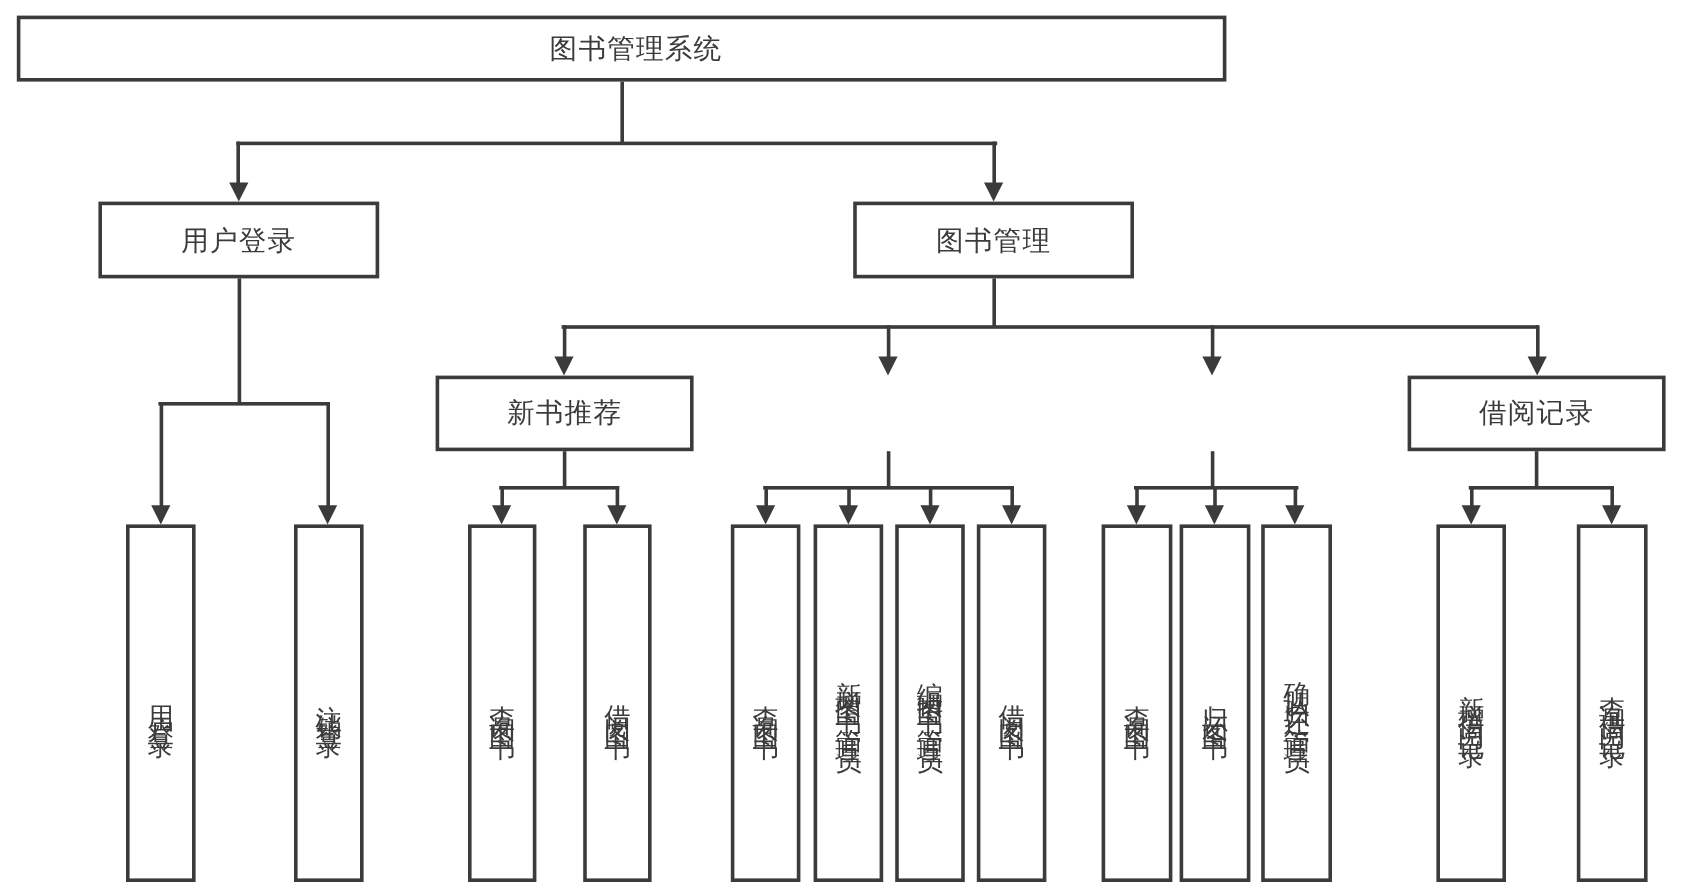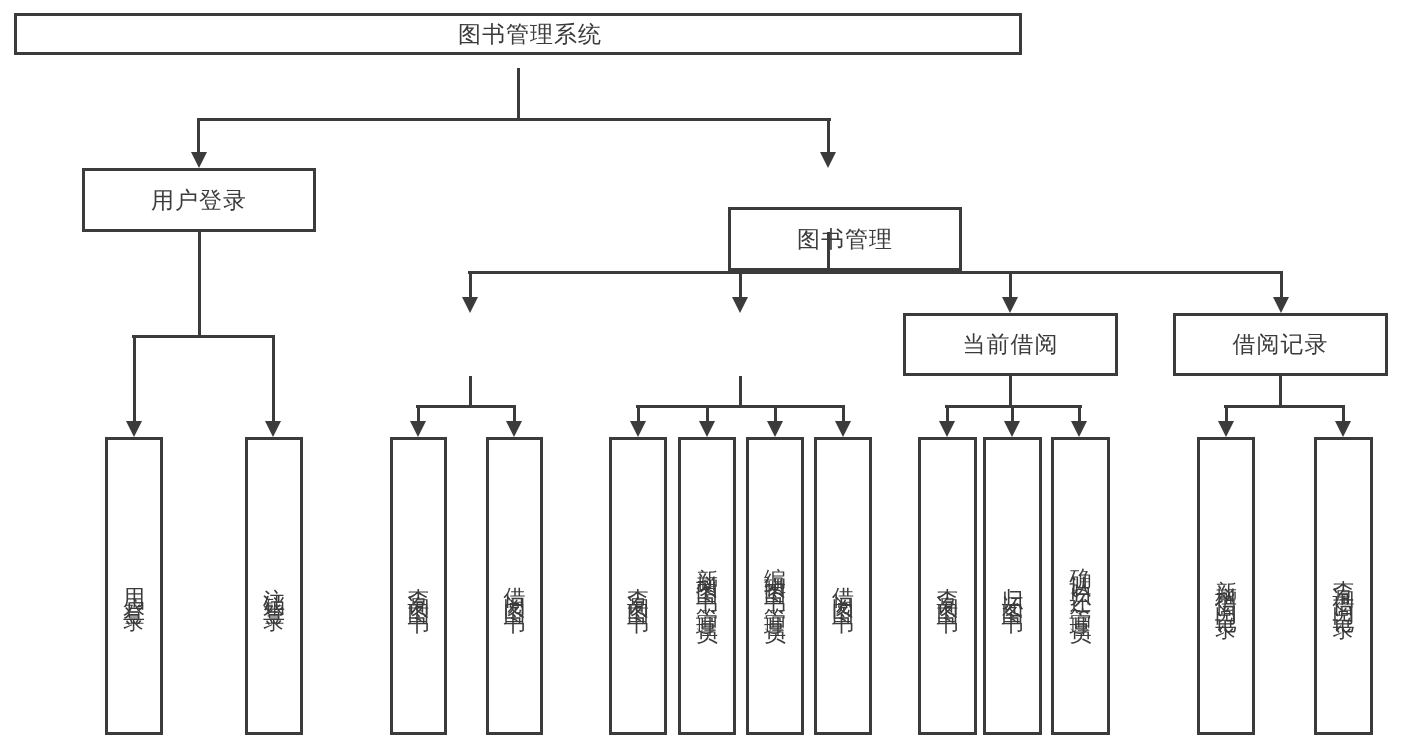--- a/index.html
+++ b/index.html
@@ -32,35 +32,35 @@
     position:absolute; right:4px; bottom:3px;
     font-size:22px; color:var(--watermark); letter-spacing:1px;
     white-space:nowrap; z-index:5;
   }
 </style>
 </head>
 <body>
 
 <div id="stage">
 
-  <div class="box hbox root" style="left:14px;top:13px;width:1008px;height:42px;padding-left:24px;">
+  <div class="box hbox root" style="left:14px;top:13px;width:1008px;height:55px;padding-left:24px;">
     <span>图书管理系统</span>
   </div>
 
   <div class="line" style="left:517px;top:68px;width:3px;height:52px;"></div>
   <div class="line" style="left:197px;top:118px;width:634px;height:3px;"></div>
   <div class="line" style="left:197px;top:118px;width:3px;height:36px;"></div>
   <div class="ah" style="left:191px;top:152px;"></div>
   <div class="line" style="left:827px;top:118px;width:3px;height:36px;"></div>
   <div class="ah" style="left:820px;top:152px;"></div>
 
   <div class="box hbox" style="left:82px;top:168px;width:234px;height:64px;">
     <span>用户登录</span>
   </div>
-  <div class="box hbox" style="left:728px;top:168px;width:234px;height:64px;margin-top:39px;">
+  <div class="box hbox" style="left:711px;top:168px;width:234px;height:64px;">
     <span>图书管理</span>
   </div>
 
   <div class="line" style="left:198px;top:232px;width:3px;height:103px;"></div>
   <div class="line" style="left:132px;top:335px;width:143px;height:3px;"></div>
   <div class="line" style="left:133px;top:335px;width:3px;height:87px;"></div>
   <div class="ah" style="left:126px;top:421px;"></div>
   <div class="line" style="left:272px;top:335px;width:3px;height:87px;"></div>
   <div class="ah" style="left:265px;top:421px;"></div>
 
@@ -68,22 +68,22 @@
   <div class="line" style="left:468px;top:271px;width:814px;height:3px;"></div>
   <div class="line" style="left:469px;top:271px;width:3px;height:28px;"></div>
   <div class="ah" style="left:462px;top:297px;"></div>
   <div class="line" style="left:739px;top:271px;width:3px;height:28px;"></div>
   <div class="ah" style="left:732px;top:297px;"></div>
   <div class="line" style="left:1009px;top:271px;width:3px;height:28px;"></div>
   <div class="ah" style="left:1002px;top:297px;"></div>
   <div class="line" style="left:1280px;top:271px;width:3px;height:28px;"></div>
   <div class="ah" style="left:1273px;top:297px;"></div>
 
-  <div class="box hbox" style="left:903px;top:313px;width:215px;height:63px;">
-    <span>当前借阅</span>
+  <div class="box hbox" style="left:363px;top:313px;width:215px;height:63px;">
+    <span>新书推荐</span>
   </div>
   <div class="box hbox" style="left:1173px;top:313px;width:215px;height:63px;">
     <span>借阅记录</span>
   </div>
 
   <div class="line" style="left:469px;top:376px;width:3px;height:31px;"></div>
   <div class="line" style="left:416px;top:405px;width:100px;height:3px;"></div>
   <div class="line" style="left:417px;top:405px;width:3px;height:18px;"></div>
   <div class="ah" style="left:410px;top:421px;"></div>
   <div class="line" style="left:513px;top:405px;width:3px;height:18px;"></div>

